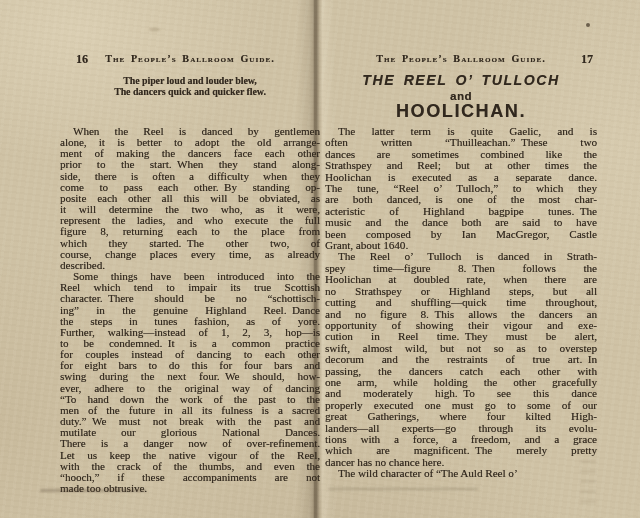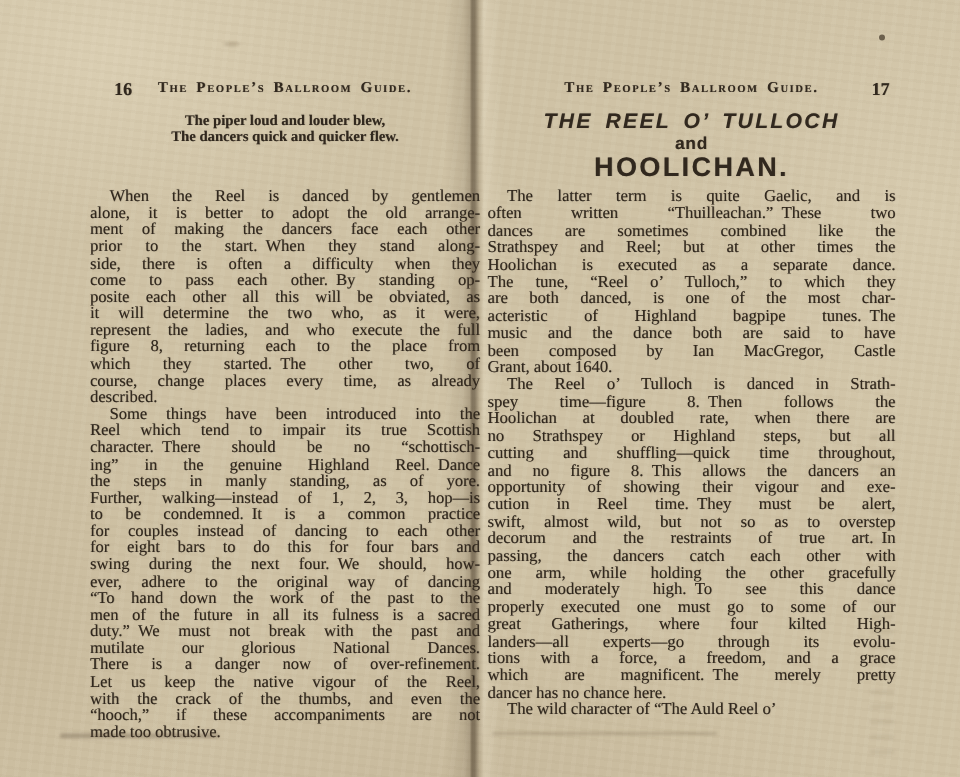--- a/index.html
+++ b/index.html
@@ -99,21 +99,21 @@
           <div class="tline">figure 8, returning each to the place from</div>
           <div class="tline">which they started. The other two, of</div>
           <div class="tline">course, change places every time, as already</div>
           <div class="tline">described.</div>
         </div>
       <div class="para">
           <div class="tline">Some things have been introduced into the</div>
           <div class="tline">Reel which tend to impair its true Scottish</div>
           <div class="tline">character. There should be no “schottisch-</div>
           <div class="tline">ing” in the genuine Highland Reel. Dance</div>
-          <div class="tline">the steps in manly standing, as of yore.</div>
+          <div class="tline">the steps in tunes fashion, as of yore.</div>
           <div class="tline">Further, walking—instead of 1, 2, 3, hop—is</div>
           <div class="tline">to be condemned. It is a common practice</div>
           <div class="tline">for couples instead of dancing to each other</div>
           <div class="tline">for eight bars to do this for four bars and</div>
           <div class="tline">swing during the next four. We should, how-</div>
           <div class="tline">ever, adhere to the original way of dancing</div>
           <div class="tline">“To hand down the work of the past to the</div>
           <div class="tline">men of the future in all its fulness is a sacred</div>
           <div class="tline">duty.” We must not break with the past and</div>
           <div class="tline">mutilate our glorious National Dances.</div>

